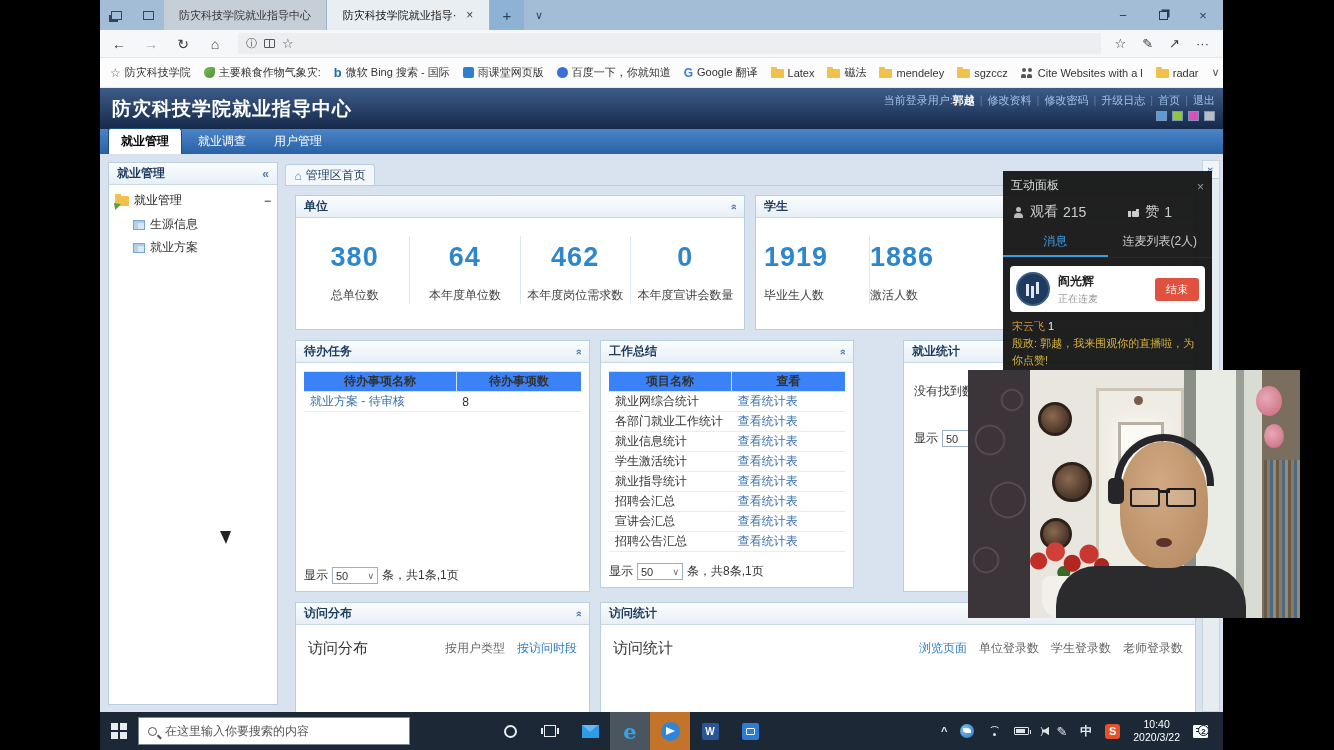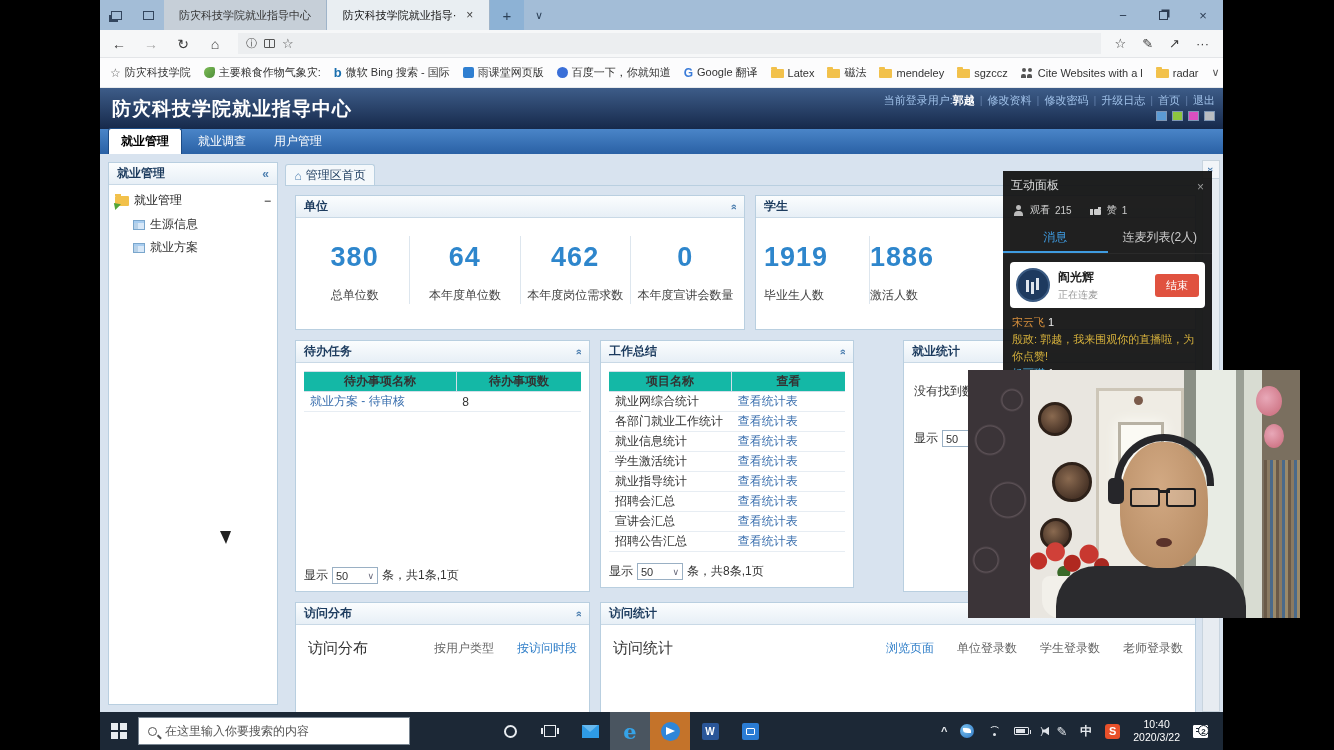--- a/index.html
+++ b/index.html
@@ -81,44 +81,44 @@
 
   .stats{display:flex;padding:18px 4px 0 4px}
   .stat{flex:1;text-align:center;padding:6px 0 0 0}
   .stat+.stat{border-left:1px solid #dde6ee}
   .statf{width:105px;text-align:left;padding:6px 0 0 0}
   .statf+.statf{border-left:1px solid #dde6ee}
   .sv{font-size:27px;font-weight:bold;color:#2e86cc;letter-spacing:1px}
   .sl{font-size:12px;color:#444;margin-top:14px}
 
   table.tb{border-collapse:collapse;margin:8px;width:calc(100% - 16px);font-size:12px}
-  .tb th{background:#14b8a6;border:1px solid #d3dfe9;border-left:none;border-right:1px solid #d3dfe9;font-weight:bold;color:#333;height:20px;text-align:center}
+  .tb th{background:#3b82f6;border:1px solid #d3dfe9;border-left:none;border-right:1px solid #d3dfe9;font-weight:bold;color:#333;height:20px;text-align:center}
   .tb th:last-child{border-right:none}
   .tb td{border-bottom:1px solid #e7edf3;height:19px;padding:1px 6px;color:#333}
   .lnk{color:#3a6fae}
   .pager{position:absolute;left:8px;bottom:7px;font-size:12px;color:#333;display:flex;align-items:center;gap:4px}
   .sel{display:inline-flex;align-items:center;justify-content:space-between;width:46px;height:17px;border:1px solid #9ab0c4;background:#fff;font-size:11px;padding:0 3px;color:#333}
   .sel i{font-style:normal;color:#667;font-size:9px}
   .empty{font-size:12px;color:#333;margin:20px 0 0 10px}
 
   .vrow{display:flex;align-items:center;justify-content:space-between;padding:14px 12px 0 12px}
   .vheadtxt{font-size:15px;color:#333}
-  .vlinks{font-size:12px;color:#666;display:flex;gap:23px}
+  .vlinks{font-size:12px;color:#666;display:flex;gap:12px}
   .blu{color:#2f7ec8}
 
   .scrollstrip{position:absolute;left:1102px;top:72px;width:18px;height:552px;background:#e7ecf1;border:1px solid #c8d4de}
   .sbtn{height:18px;display:flex;align-items:center;justify-content:center;background:#f2f5f8;border-bottom:1px solid #c8d4de}
 
   .cursor{position:absolute;left:120px;top:443px;width:0;height:0;border-left:6px solid #fff;border-right:5px solid transparent;border-bottom:14px solid transparent;border-top:13px solid #222;filter:drop-shadow(0 0 1px #fff);z-index:30}
 
   
   .ipanel{position:absolute;left:1003px;top:171px;width:209px;height:199px;background:rgba(18,18,18,.94);z-index:40;color:#ccc;overflow:hidden}
   .iphead{display:flex;align-items:flex-end;justify-content:space-between;padding:6px 8px 2px 8px;font-size:12px;color:#ddd}
   .ipx{color:#999;font-size:12px}
-  .ipstats{display:flex;align-items:flex-end;gap:18px;padding:7px 10px;font-size:10px;color:#ccc}
+  .ipstats{display:flex;align-items:flex-end;gap:42px;padding:7px 10px;font-size:14px;color:#ccc}
   .ipstat{display:flex;align-items:center;gap:5px}
   .personic{width:12px;height:11px;position:relative}
   .personic::before{content:"";position:absolute;left:3px;top:0;width:5px;height:5px;border-radius:50%;background:#bbb}
   .personic::after{content:"";position:absolute;left:1px;bottom:0;width:9px;height:5px;border-radius:4px 4px 0 0;background:#bbb}
   .thumbic{width:12px;height:10px;position:relative}
   .thumbic::before{content:"";position:absolute;left:0;bottom:0;width:3px;height:6px;background:#ccc}
   .thumbic::after{content:"";position:absolute;left:4px;bottom:0;width:7px;height:6px;background:#ccc;border-radius:1px;box-shadow:2px -4px 0 -2px #ccc}
   .iptabs{display:flex;border-bottom:1px solid #2a2a2a;font-size:12px}
   .iptab{flex:1;text-align:center;padding:5px 0;color:#ccc}
   .iptab.act{color:#3f9be0;border-bottom:2px solid #3f9be0}

